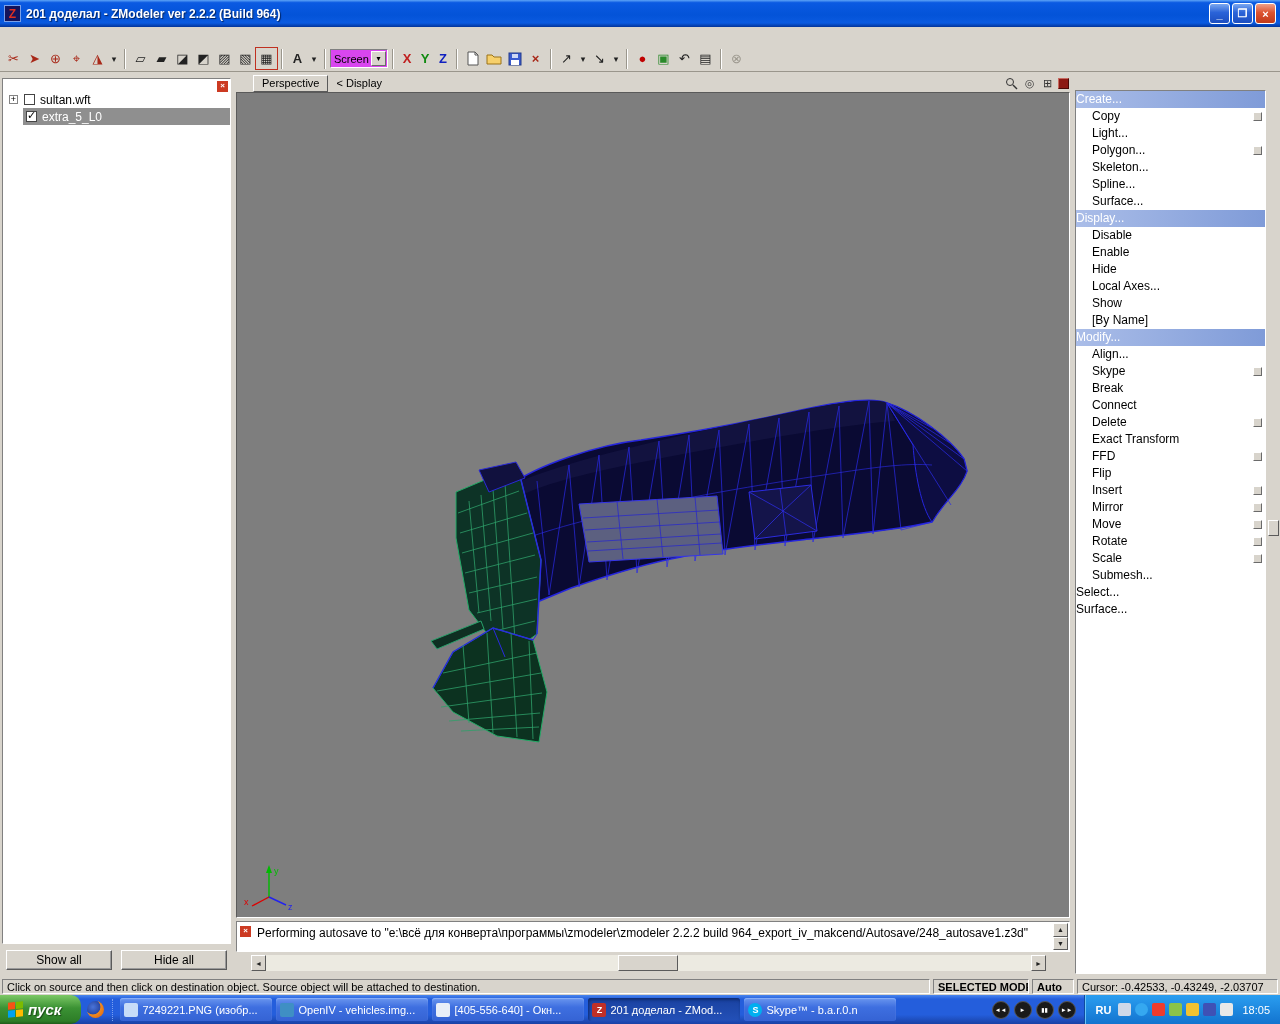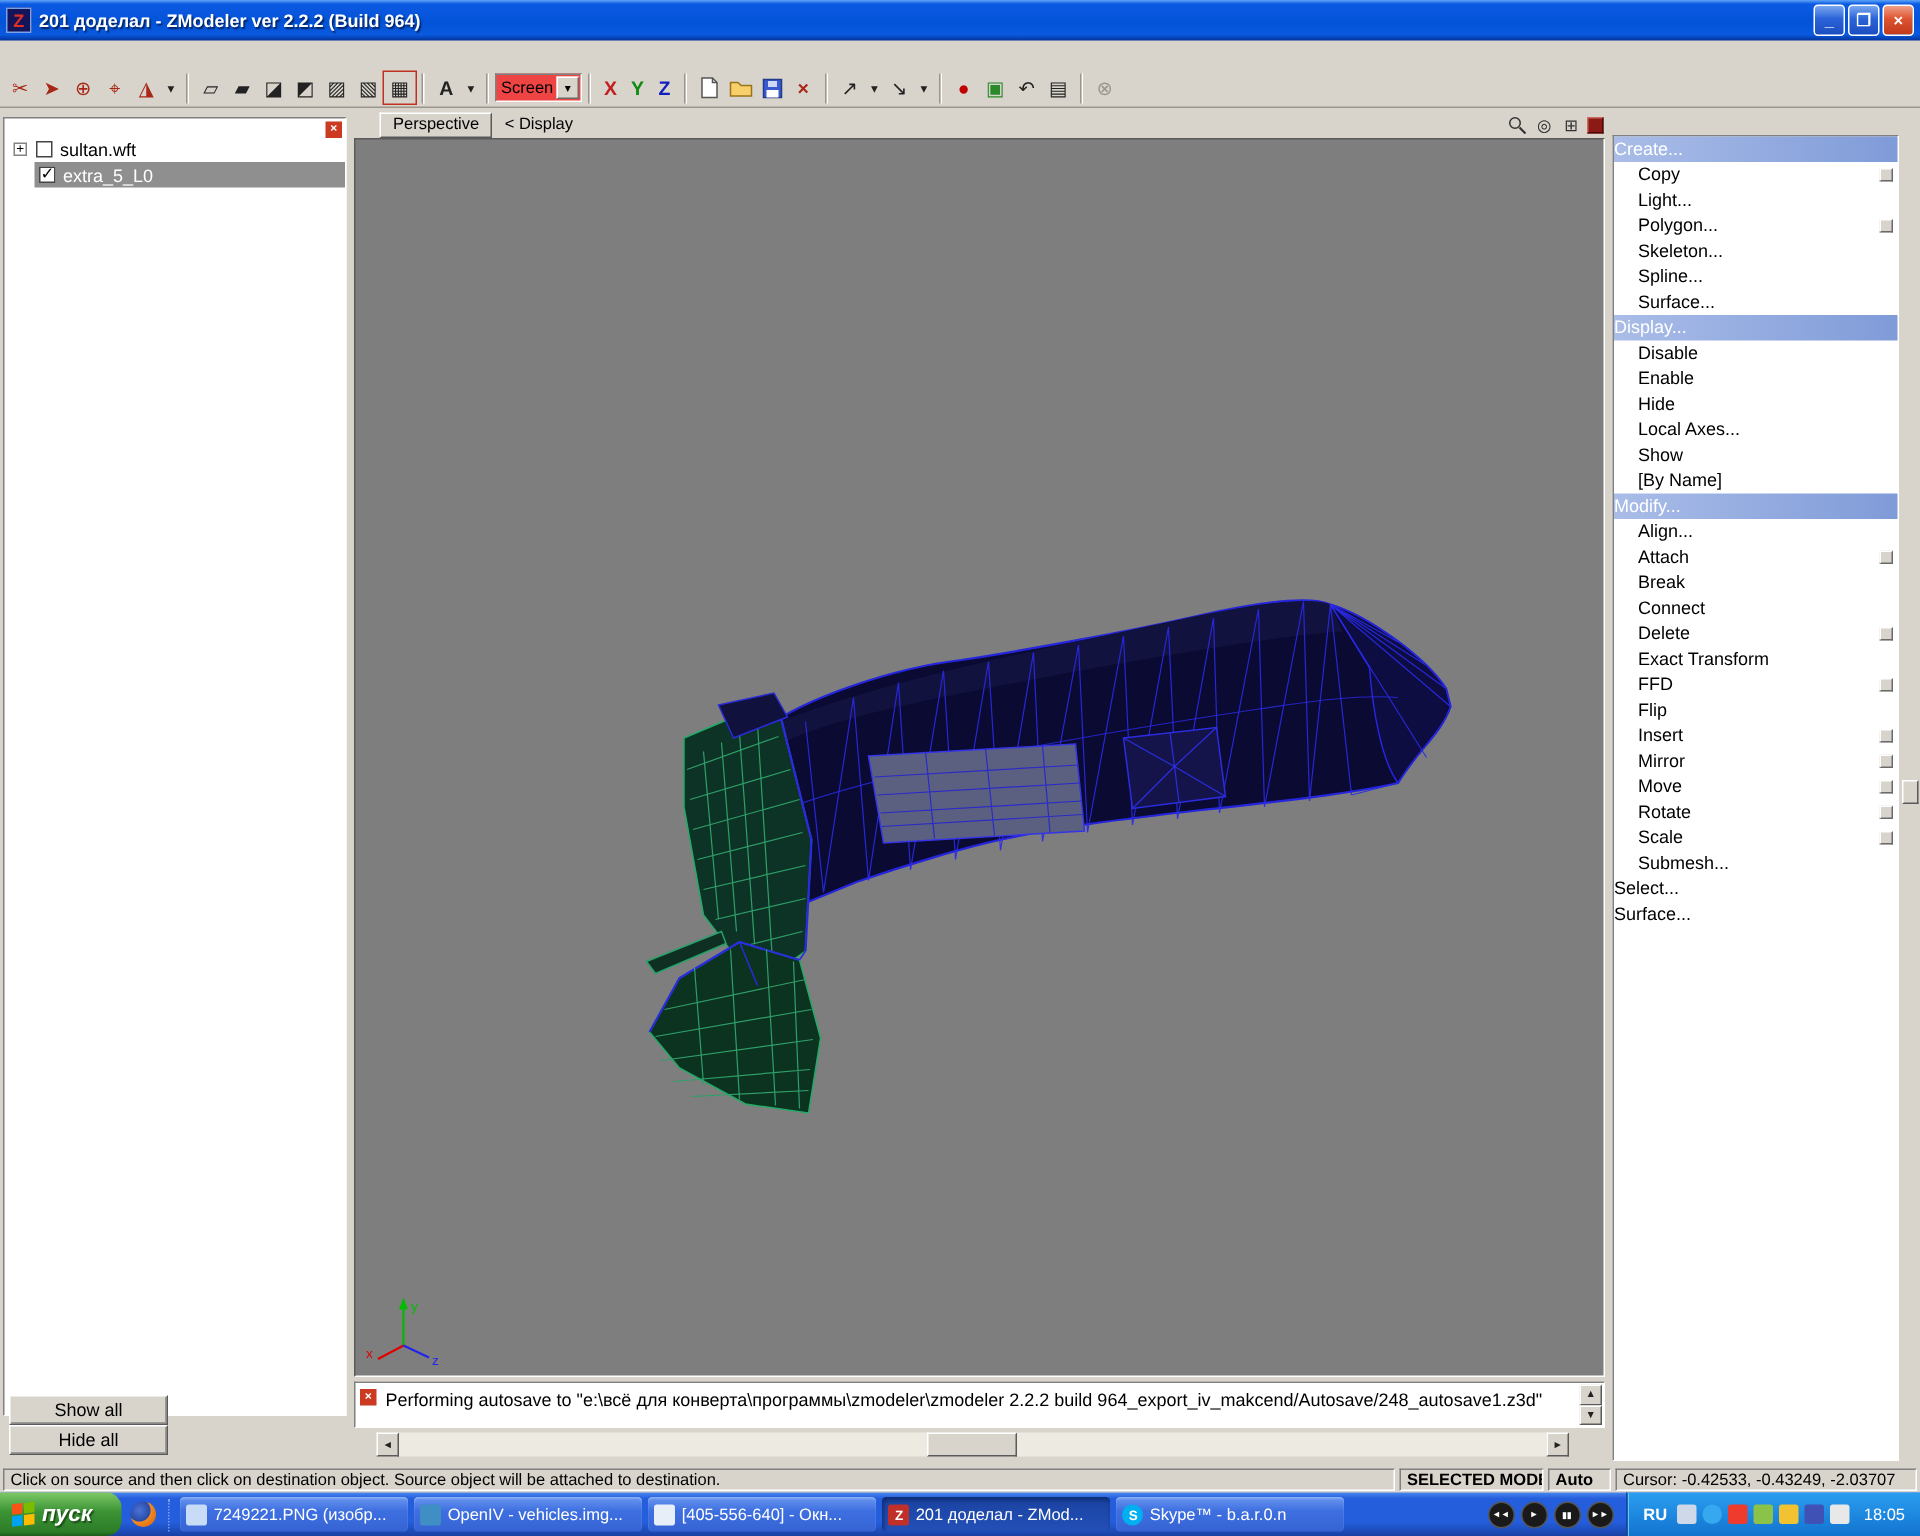--- a/index.html
+++ b/index.html
@@ -28,42 +28,42 @@
   
   .toolbarbar { position:absolute; left:0; top:46px; width:1280px; height:26px; background:#d8d4cc;
     display:flex; align-items:center; padding-left:3px; border-bottom:1px solid #9a968c; }
   .tbtn { width:21px; height:21px; display:flex; align-items:center; justify-content:center;
     font-size:13px; color:#222; }
   .tbtn.red { color:#a82818; }
   .tbtn.small { width:12px; font-size:9px; }
   .tbtn.active { outline:1px solid #c03020; }
   .tbtn.disabled { color:#9a968c; }
   .sep { width:2px; height:20px; border-left:1px solid #9a968c; border-right:1px solid #fff; margin:0 4px; }
-  .combo { width:58px; height:19px; background:#ef4444; border:1px solid; border-color:#808080 #fff #fff #808080;
+  .combo { width:58px; height:19px; background:#d946ef; border:1px solid; border-color:#808080 #fff #fff #808080;
     display:flex; align-items:center; font-size:11px; }
   .combo-val { flex:1; padding-left:3px; }
   .combo-arrow { width:15px; height:15px; background:#d8d4cc; border:1px solid; border-color:#fff #6a6a6a #6a6a6a #fff;
     font-size:8px; display:flex; align-items:center; justify-content:center; margin-right:1px; }
   .axis-btn { width:18px; height:20px; font-weight:bold; font-size:13px; display:flex; align-items:center; justify-content:center; }
 
   
   .left-panel { position:absolute; left:0; top:72px; width:233px; height:906px; background:#d8d4cc; }
   .tree-box { position:absolute; left:2px; top:6px; right:2px; bottom:34px; background:#fff;
     border:1px solid; border-color:#808080 #fff #fff #808080; }
   .panel-close { position:absolute; top:2px; right:2px; width:11px; height:11px; background:#cc3a22;
     color:#fff; font-size:8px; line-height:10px; text-align:center; font-weight:bold; }
   .tree { padding-top:12px; }
   .tree-row { height:17px; display:flex; align-items:center; font-size:12px; color:#000; }
   .tree-row.selected { margin-left:20px; background:#8f8f8f; color:#fff; }
   .expander { width:9px; height:9px; border:1px solid #848484; background:#fff; color:#000;
     font-size:9px; line-height:7px; text-align:center; margin-left:6px; }
   .cbx { width:11px; height:11px; background:#fff; border:1px solid #444; margin-left:6px; position:relative; }
   .cbx.checked::after { content:"✓"; position:absolute; left:0px; top:-3px; font-size:11px; color:#000; }
   .tree-label { margin-left:5px; white-space:nowrap; }
-  .tree-buttons { position:absolute; left:0; right:0; bottom:8px; display:flex; justify-content:space-between; padding:0 6px;flex-direction:column; }
+  .tree-buttons { position:absolute; left:0; right:0; bottom:8px; display:flex; justify-content:space-between; padding:0 6px; }
   .xp-btn { width:106px; height:20px; background:#d8d4cc; border:1px solid; border-color:#fff #5a5a5a #5a5a5a #fff;
     box-shadow:inset -1px -1px 0 #9a9a9a; font-size:12px; font-family:"Liberation Sans",sans-serif; }
 
   
   .center-col { position:absolute; left:233px; top:72px; width:840px; height:906px; background:#d8d4cc; }
   .vp-header { position:absolute; left:0; top:2px; right:0; height:18px; display:flex; align-items:center; }
   .vp-tab { height:17px; background:#d8d4cc; border:1px solid; border-color:#fff #5a5a5a #5a5a5a #fff;
     font-size:11px; padding:0 8px; margin-left:20px; font-family:"Liberation Sans",sans-serif; }
   .vp-breadcrumb { font-size:11px; margin-left:8px; color:#000; }
   .vp-tools { margin-left:auto; display:flex; align-items:center; gap:3px; margin-right:4px; }
@@ -336,21 +336,21 @@
       <div class="cmd-header">Display...</div>
       <div class="cmd-item"><span>Disable</span></div>
       <div class="cmd-item"><span>Enable</span></div>
       <div class="cmd-item"><span>Hide</span></div>
       <div class="cmd-item"><span>Local Axes...</span></div>
       <div class="cmd-item"><span>Show</span></div>
       <div class="cmd-item"><span>[By Name]</span></div>
 
       <div class="cmd-header">Modify...</div>
       <div class="cmd-item"><span>Align...</span></div>
-      <div class="cmd-item"><span>Attach</span><span class="cmd-box"></span></div>
+      <div class="cmd-item"><span>Skype</span><span class="cmd-box"></span></div>
       <div class="cmd-item"><span>Break</span></div>
       <div class="cmd-item"><span>Connect</span></div>
       <div class="cmd-item"><span>Delete</span><span class="cmd-box"></span></div>
       <div class="cmd-item"><span>Exact Transform</span></div>
       <div class="cmd-item"><span>FFD</span><span class="cmd-box"></span></div>
       <div class="cmd-item"><span>Flip</span></div>
       <div class="cmd-item"><span>Insert</span><span class="cmd-box"></span></div>
       <div class="cmd-item"><span>Mirror</span><span class="cmd-box"></span></div>
       <div class="cmd-item"><span>Move</span><span class="cmd-box"></span></div>
       <div class="cmd-item"><span>Rotate</span><span class="cmd-box"></span></div>

